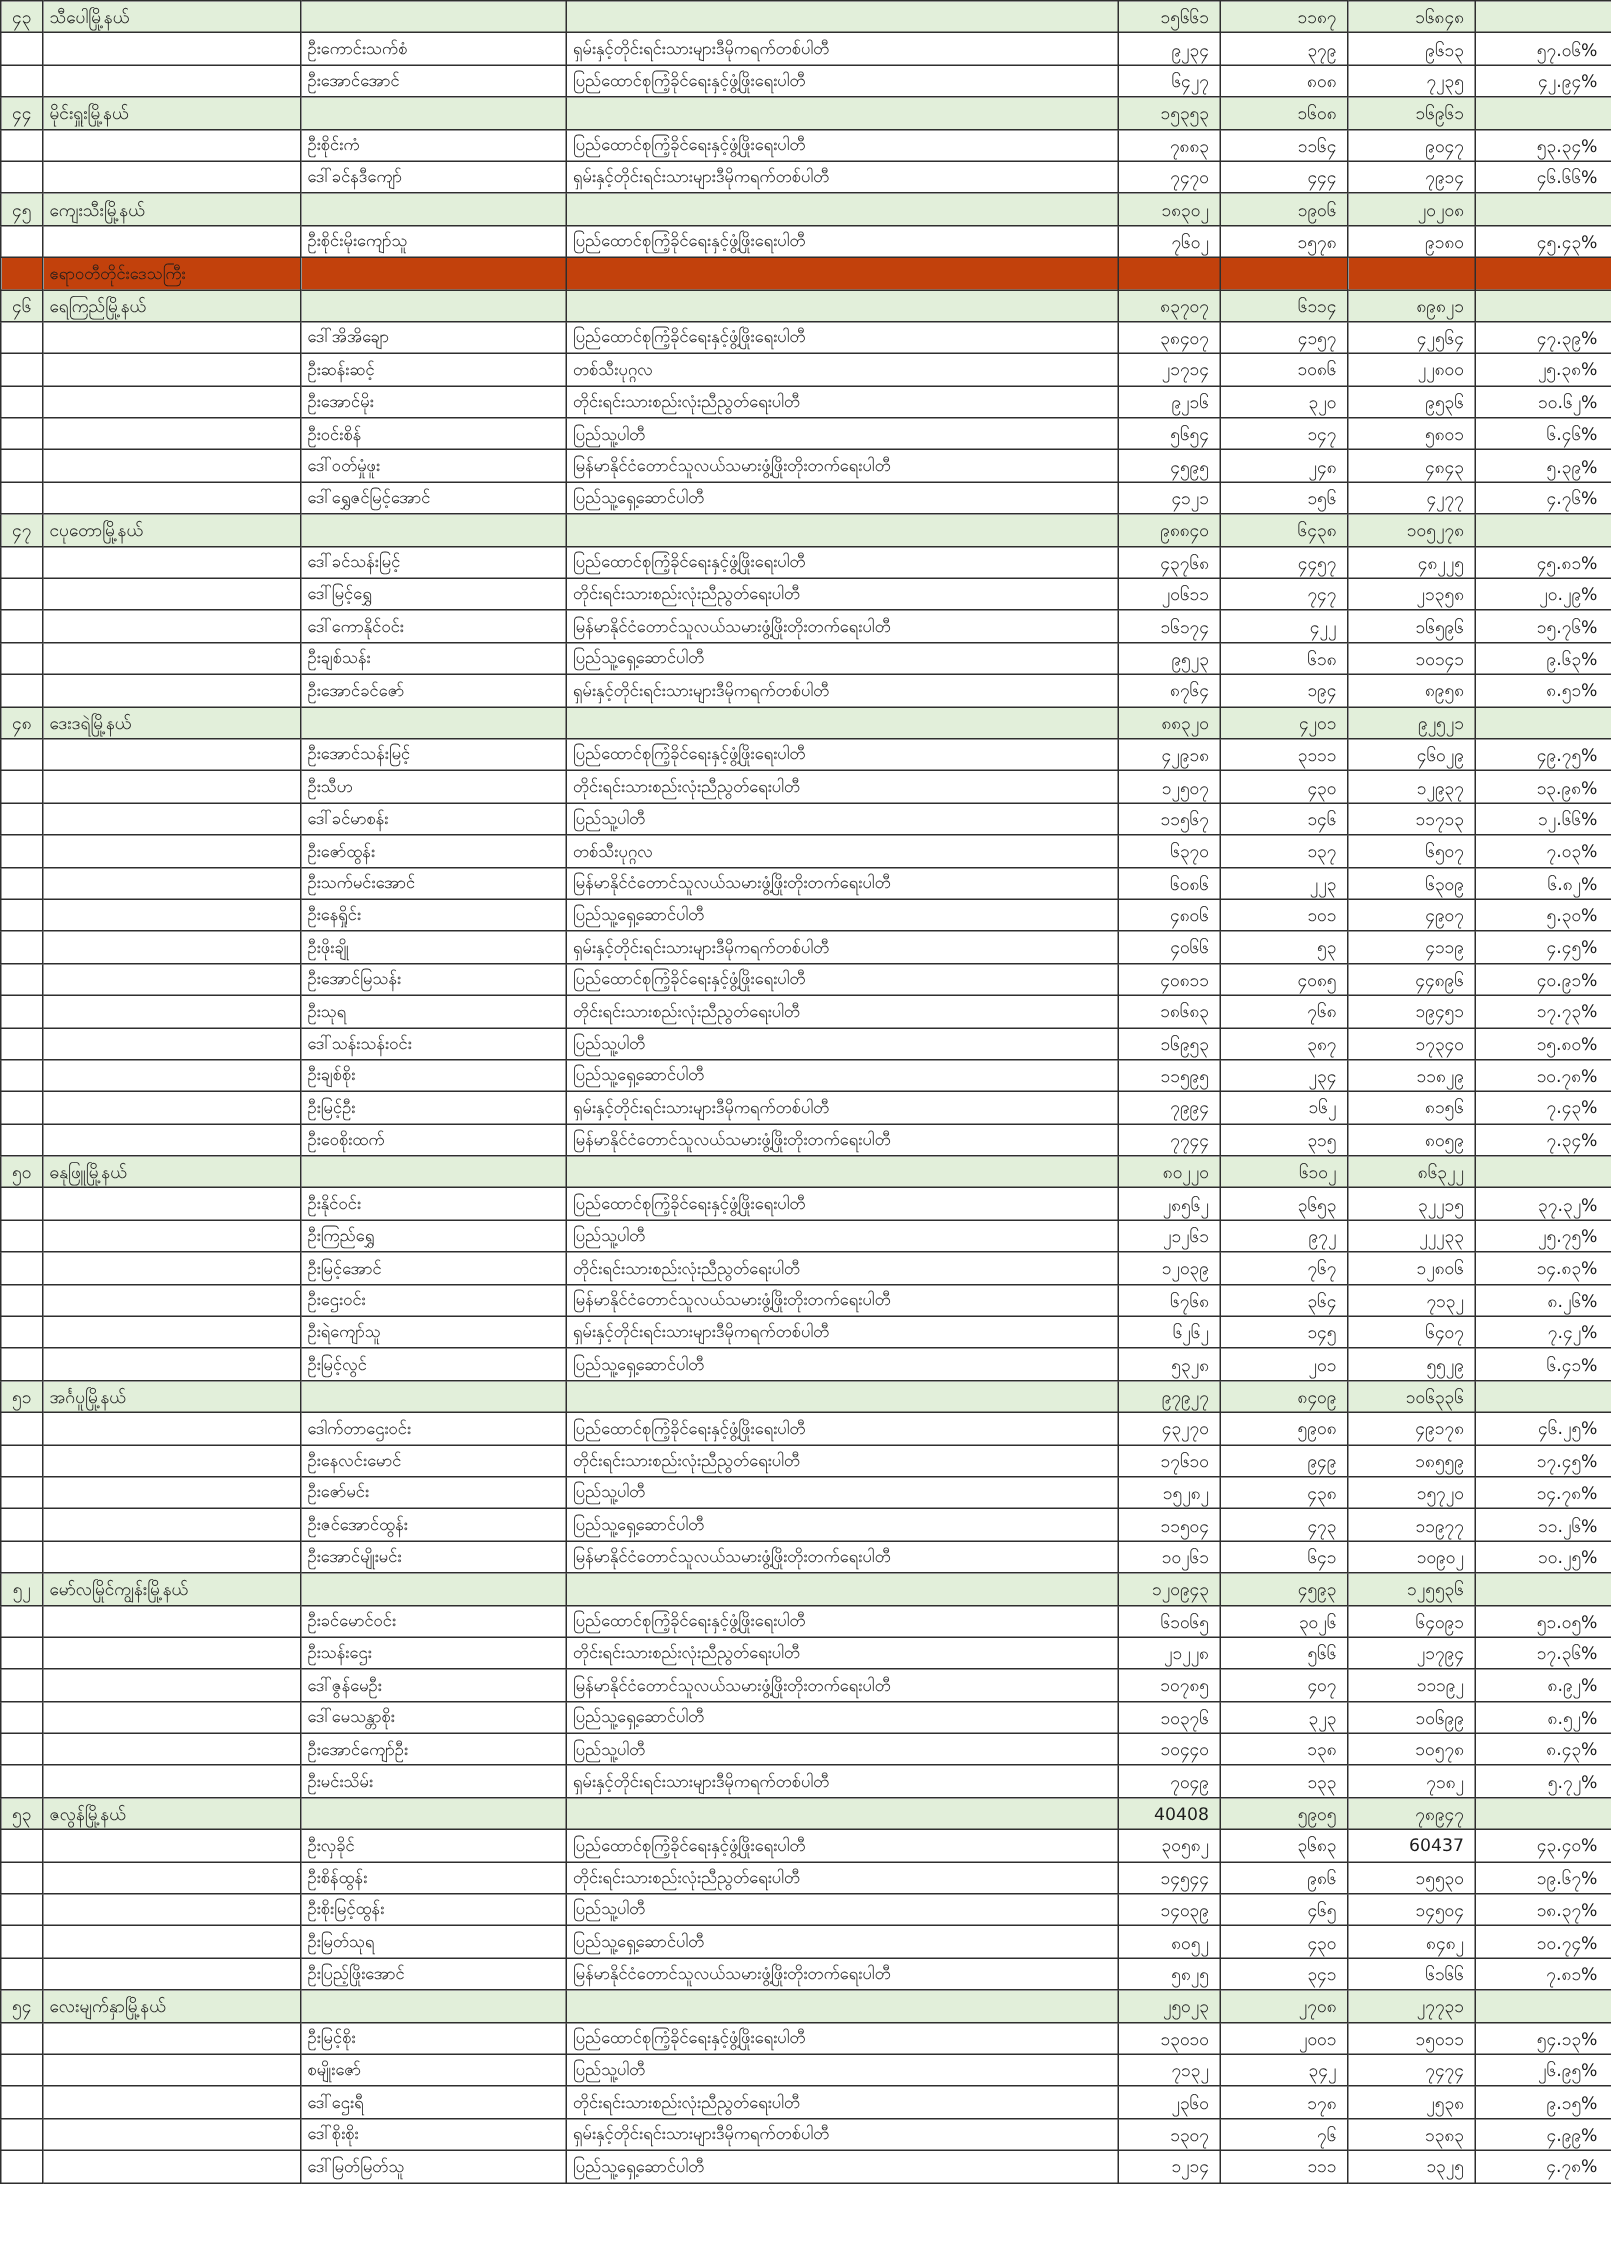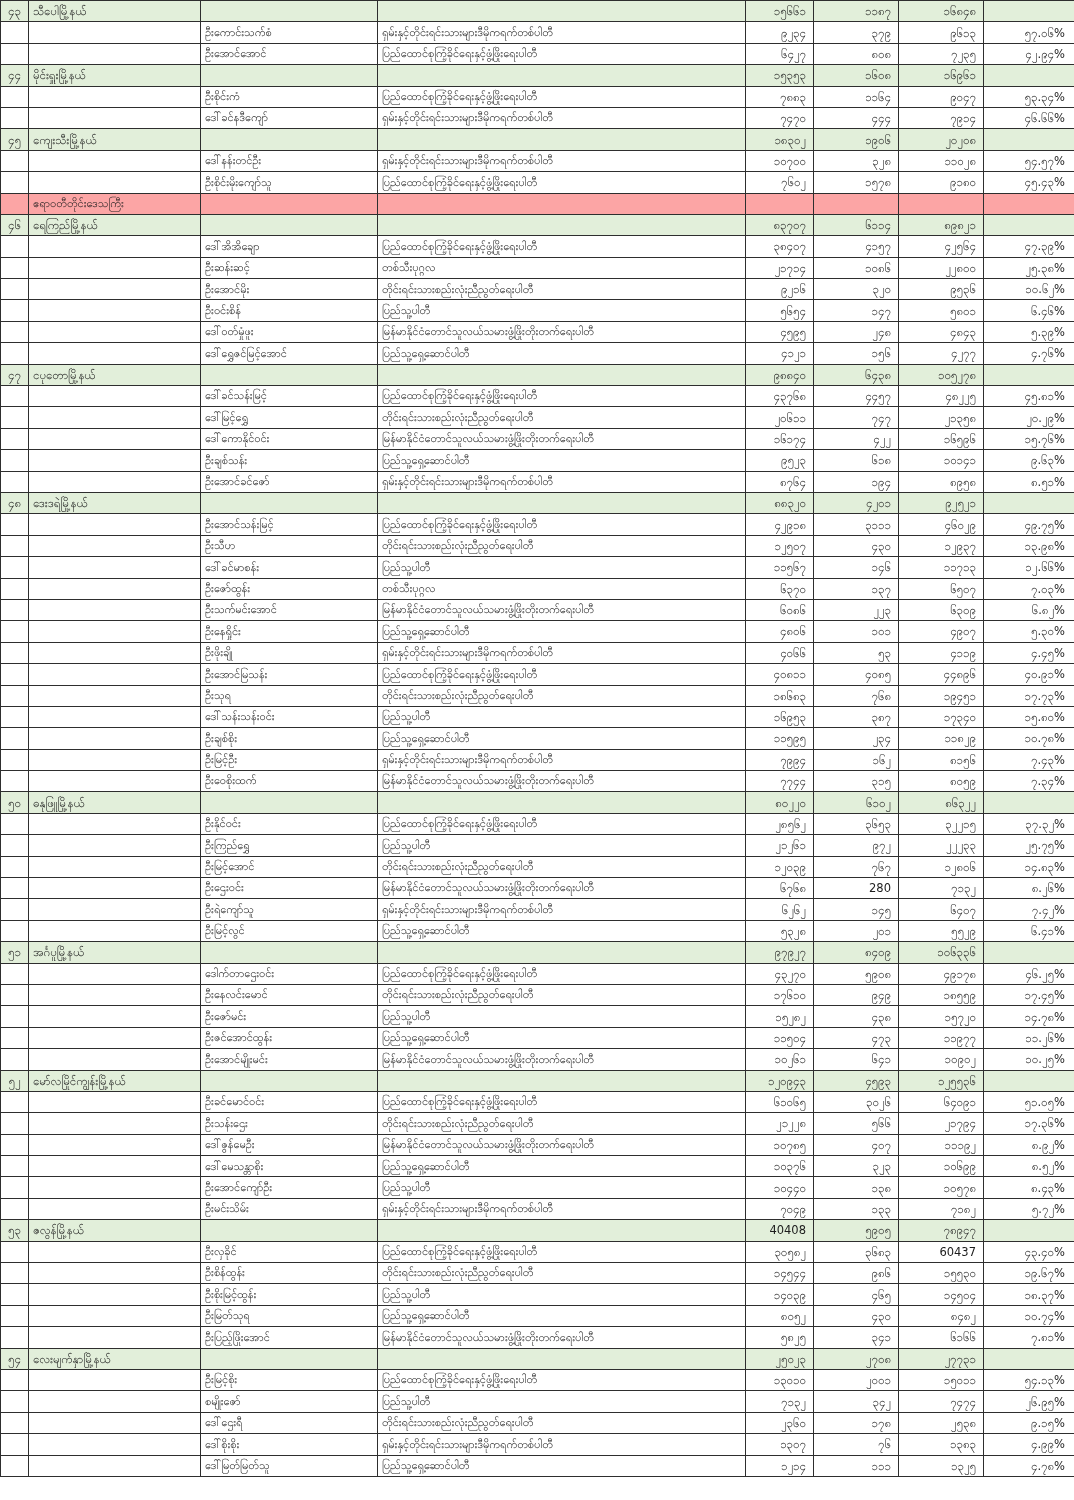--- a/index.html
+++ b/index.html
@@ -21,21 +21,21 @@
   col.w-v3{width:85px;}
   col.w-pct{width:91px;}
   td{
     border:1px solid #2e2e2e;
     font-size:11px;line-height:1.05;
     padding:0 3px;white-space:nowrap;overflow:hidden;
     height:20px;vertical-align:middle;
   }
   tr{height:21.4px;}
   .r-group td{background:#e2efda;font-size:11.5px;}
-  .r-region td{background:#fca5a5;margin-left:28px;}
+  .r-region td{background:#c2410c;margin-left:28px;}
   .r-cand td{background:#ffffff;}
   .c-no{text-align:center;padding:0 1px;}
   .c-town{text-align:left;padding-left:4px;}
   .c-name{text-align:left;padding-left:4px;}
   .c-party{text-align:left;padding-left:4px;}
   .c-num{text-align:right;padding-right:7px;font-size:11.5px;}
   .c-pct{text-align:right;padding-right:9px;font-size:11.5px;}
 </style>
 </head>
 <body>
@@ -118,30 +118,20 @@
         <td class="c-name"></td>
         <td class="c-party"></td>
         <td class="c-num">၁၈၃၀၂</td>
         <td class="c-num">၁၉၀၆</td>
         <td class="c-num">၂၀၂၀၈</td>
         <td class="c-pct"></td>
       </tr>
       <tr class="r-cand">
         <td class="c-no"></td>
         <td class="c-town"></td>
-        <td class="c-name">ဒေါ်နန်းတင်ဦး</td>
-        <td class="c-party">ရှမ်းနှင့်တိုင်းရင်းသားများဒီမိုကရက်တစ်ပါတီ</td>
-        <td class="c-num">၁၀၇၀၀</td>
-        <td class="c-num">၃၂၈</td>
-        <td class="c-num">၁၁၀၂၈</td>
-        <td class="c-pct">၅၄.၅၇%</td>
-      </tr>
-      <tr class="r-cand">
-        <td class="c-no"></td>
-        <td class="c-town"></td>
         <td class="c-name">ဦးစိုင်းမိုးကျော်သူ</td>
         <td class="c-party">ပြည်ထောင်စုကြံ့ခိုင်ရေးနှင့်ဖွံ့ဖြိုးရေးပါတီ</td>
         <td class="c-num">၇၆၀၂</td>
         <td class="c-num">၁၅၇၈</td>
         <td class="c-num">၉၁၈၀</td>
         <td class="c-pct">၄၅.၄၃%</td>
       </tr>
       <tr class="r-region">
         <td class="c-no"></td>
         <td class="c-town">ဧရာဝတီတိုင်းဒေသကြီး</td>
@@ -461,21 +451,21 @@
         <td class="c-num">၇၆၇</td>
         <td class="c-num">၁၂၈၀၆</td>
         <td class="c-pct">၁၄.၈၃%</td>
       </tr>
       <tr class="r-cand">
         <td class="c-no"></td>
         <td class="c-town"></td>
         <td class="c-name">ဦးဌေးဝင်း</td>
         <td class="c-party">မြန်မာနိုင်ငံတောင်သူလယ်သမားဖွံ့ဖြိုးတိုးတက်ရေးပါတီ</td>
         <td class="c-num">၆၇၆၈</td>
-        <td class="c-num">280</td>
+        <td class="c-num">၃၆၄</td>
         <td class="c-num">၇၁၃၂</td>
         <td class="c-pct">၈.၂၆%</td>
       </tr>
       <tr class="r-cand">
         <td class="c-no"></td>
         <td class="c-town"></td>
         <td class="c-name">ဦးရဲကျော်သူ</td>
         <td class="c-party">ရှမ်းနှင့်တိုင်းရင်းသားများဒီမိုကရက်တစ်ပါတီ</td>
         <td class="c-num">၆၂၆၂</td>
         <td class="c-num">၁၄၅</td>

